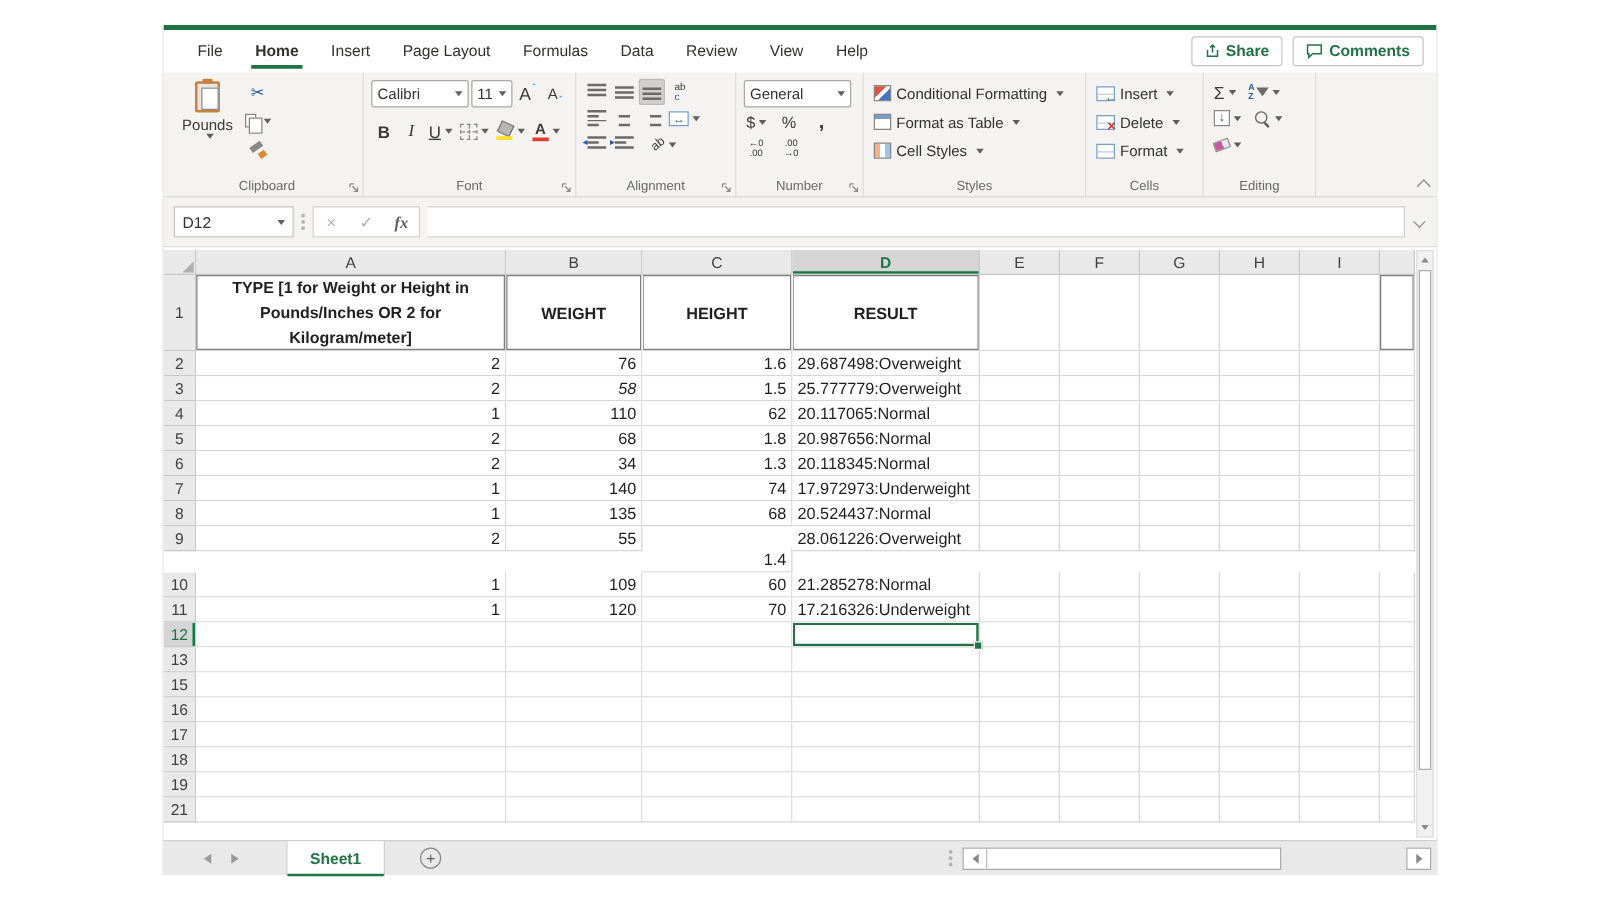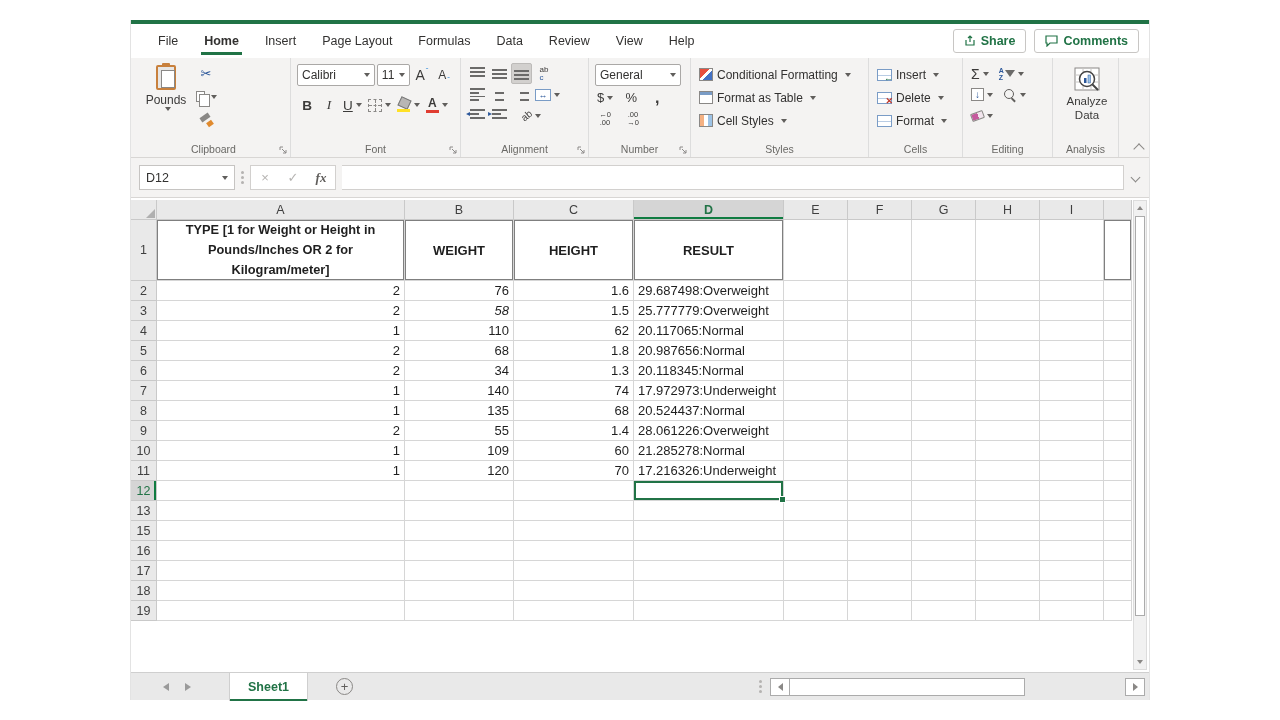--- a/index.html
+++ b/index.html
@@ -468,34 +468,20 @@
       </div>
       <div class="rrow" style="height:21px">
         <div class="rbtn">
               <span class="ico-eraser"></span>
               <span class="dd"></span>
             </div>
       </div>
       <span class="glabel">Editing</span>
     </div>
 
-    <div class="rgroup" style="width:66px">
-      <div class="analyze">
-        <svg width="28" height="28" viewBox="0 0 28 28">
-              <rect x="2" y="2" width="24" height="22" fill="#fff" stroke="#8a8886"></rect>
-              <path d="M2 9h24M2 16h24M10 2v22M18 2v22" stroke="#c8c6c4" stroke-width="1"></path>
-              <circle cx="14" cy="13" r="7.5" fill="#fff" stroke="#444" stroke-width="1.5"></circle>
-              <rect x="11" y="12" width="2.5" height="5" fill="#2b579a"></rect>
-              <rect x="15" y="9" width="2.5" height="8" fill="#9dc3e6" stroke="#2b579a" stroke-width=".5"></rect>
-              <path d="M19.5 18.5 L25 24" stroke="#444" stroke-width="2"></path>
-            </svg>
-        <span>Analyze Data</span>
-      </div>
-      <span class="glabel">Analysis</span>
-    </div>
 
     <span class="ribbon-collapse"></span>
   </div>
 
   <div class="fbar">
     <div class="namebox">
           <span>D12</span>
           <span class="dd"></span>
         </div>
     <div class="vdots">
@@ -629,21 +615,21 @@
               <div class="gc cell" style="width: 64px; height: 20px;"></div>
               <div class="gc cell" style="width: 64px; height: 20px;"></div>
               <div class="gc cell" style="width: 64px; height: 20px;"></div>
               <div class="gc cell" style="width: 64px; height: 20px;"></div>
               <div class="gc cell num" style="width: 28px; height: 20px;"></div>
             </div>
             <div class="grow">
               <div class="gc rowhdr" style="width: 26px; height: 20px;">9</div>
               <div class="gc cell num" style="width: 248px; height: 20px;">2</div>
               <div class="gc cell num" style="width: 109px; height: 20px;">55</div>
-              <div class="gc cell num" style="width: 120px; height: 20px;">1.4</div>
+              <div class="gc cell num" style="width: 120px; height: 20px; margin-top: 17px;">1.4</div>
               <div class="gc cell txt" style="width: 150px; height: 20px;">28.061226:Overweight</div>
               <div class="gc cell" style="width: 64px; height: 20px;"></div>
               <div class="gc cell" style="width: 64px; height: 20px;"></div>
               <div class="gc cell" style="width: 64px; height: 20px;"></div>
               <div class="gc cell" style="width: 64px; height: 20px;"></div>
               <div class="gc cell" style="width: 64px; height: 20px;"></div>
               <div class="gc cell num" style="width: 28px; height: 20px;"></div>
             </div>
             <div class="grow">
               <div class="gc rowhdr" style="width: 26px; height: 20px;">10</div>
@@ -744,20 +730,33 @@
               <div class="gc cell txt" style="width: 150px; height: 20px;"></div>
               <div class="gc cell" style="width: 64px; height: 20px;"></div>
               <div class="gc cell" style="width: 64px; height: 20px;"></div>
               <div class="gc cell" style="width: 64px; height: 20px;"></div>
               <div class="gc cell" style="width: 64px; height: 20px;"></div>
               <div class="gc cell" style="width: 64px; height: 20px;"></div>
               <div class="gc cell num" style="width: 28px; height: 20px;"></div>
             </div>
             <div class="grow">
               <div class="gc rowhdr" style="width: 26px; height: 20px;">19</div>
+              <div class="gc cell num" style="width: 248px; height: 20px;"></div>
+              <div class="gc cell num" style="width: 109px; height: 20px;"></div>
+              <div class="gc cell num" style="width: 120px; height: 20px;"></div>
+              <div class="gc cell txt" style="width: 150px; height: 20px;"></div>
+              <div class="gc cell" style="width: 64px; height: 20px;"></div>
+              <div class="gc cell" style="width: 64px; height: 20px;"></div>
+              <div class="gc cell" style="width: 64px; height: 20px;"></div>
+              <div class="gc cell" style="width: 64px; height: 20px;"></div>
+              <div class="gc cell" style="width: 64px; height: 20px;"></div>
+              <div class="gc cell num" style="width: 28px; height: 20px;"></div>
+            </div>
+            <div class="grow">
+              <div class="gc rowhdr" style="width: 26px; height: 20px;">21</div>
               <div class="gc cell num" style="width: 248px; height: 20px;"></div>
               <div class="gc cell num" style="width: 109px; height: 20px;"></div>
               <div class="gc cell num" style="width: 120px; height: 20px;"></div>
               <div class="gc cell txt" style="width: 150px; height: 20px;"></div>
               <div class="gc cell" style="width: 64px; height: 20px;"></div>
               <div class="gc cell" style="width: 64px; height: 20px;"></div>
               <div class="gc cell" style="width: 64px; height: 20px;"></div>
               <div class="gc cell" style="width: 64px; height: 20px;"></div>
               <div class="gc cell" style="width: 64px; height: 20px;"></div>
               <div class="gc cell num" style="width: 28px; height: 20px;"></div>

